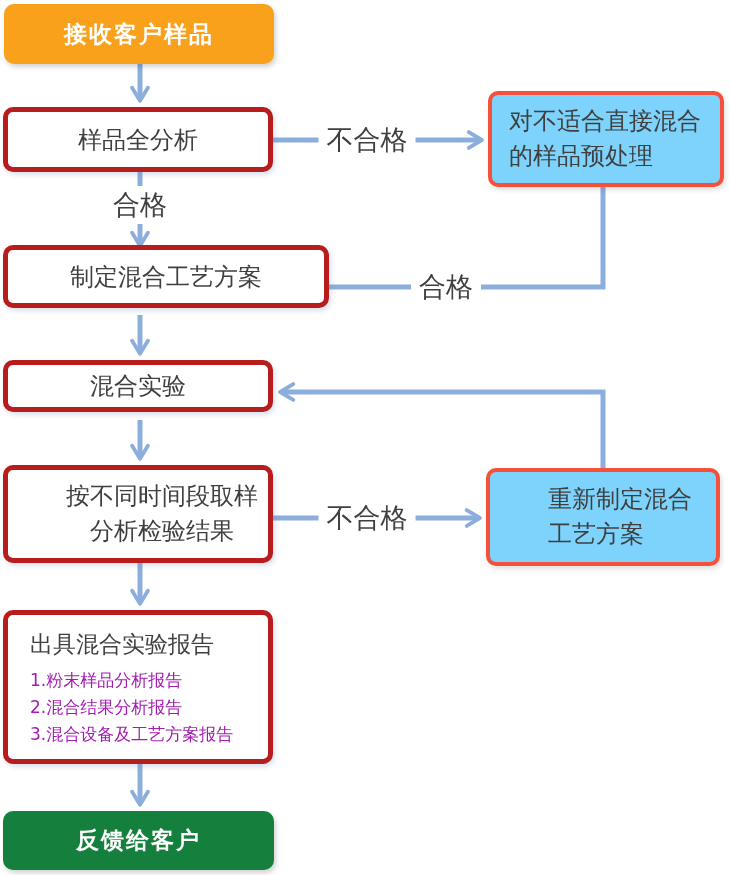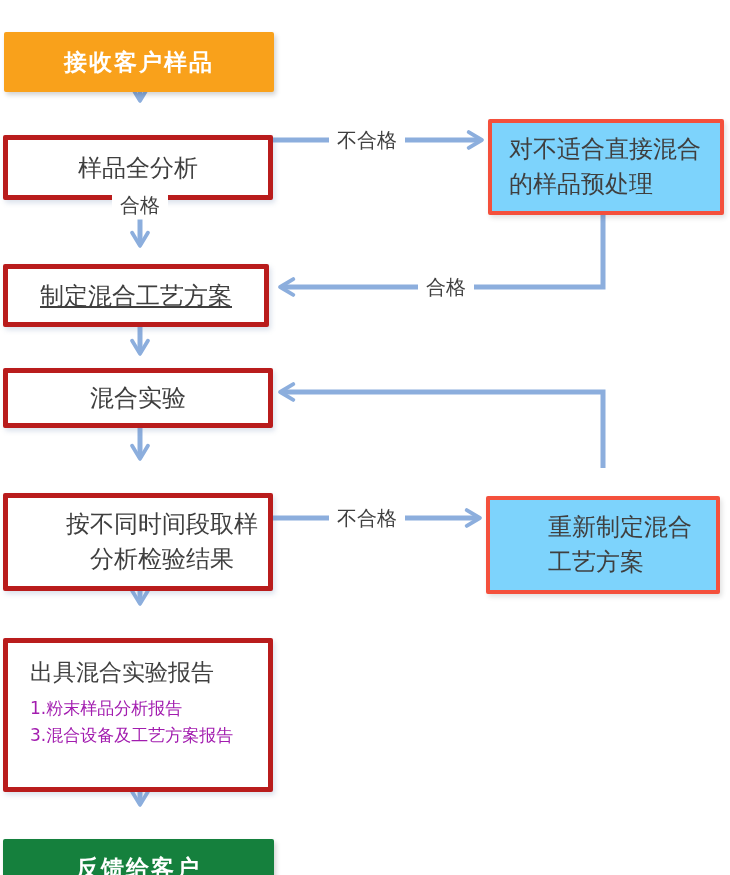--- a/index.html
+++ b/index.html
@@ -21,22 +21,21 @@
     width: 730px; height: 875px;
     z-index: 1;
   }
   .node {
     position: absolute;
     box-sizing: border-box;
     display: flex;
     align-items: center;
     justify-content: center;
     z-index: 2;
-    border-radius: 2px;
-    margin-top: 28px;
+    border-radius: 10px;
   }
   .node .node-label {
     white-space: pre-line;
     text-align: center;
   }
   .node-solid {
     color: #ffffff;
     font-weight: bold;
     font-size: 23px;
     letter-spacing: 2px;
@@ -64,22 +63,22 @@
   .align-left {
     justify-content: flex-start;
   }
   .align-left .node-label {
     text-align: left;
   }
   
   #node-receive      { left: 4px;   top: 4px;   width: 270px; height: 60px; }
   #node-analysis     { left: 3px;   top: 107px; width: 270px; height: 65px; }
   #node-pretreat     { left: 488px; top: 91px;  width: 236px; height: 96px; padding-left: 17px; }
-  #node-plan         { left: 3px;   top: 236px; width: 266px; height: 63px; text-decoration: underline; }
-  #node-experiment   { left: 3px;   top: 340px; width: 270px; height: 60px; }
+  #node-plan         { left: 3px;   top: 245px; width: 326px; height: 63px; }
+  #node-experiment   { left: 3px;   top: 360px; width: 270px; height: 52px; }
   #node-sampling     { left: 3px;   top: 465px; width: 270px; height: 98px; padding-left: 48px; }
   #node-replan       { left: 486px; top: 468px; width: 234px; height: 98px; padding-left: 58px; }
   #node-report       { left: 3px;   top: 610px; width: 270px; height: 154px; }
   #node-feedback     { left: 3px;   top: 811px; width: 271px; height: 59px; }
 
   
   .report-body {
     width: 100%;
     height: 100%;
     box-sizing: border-box;
@@ -102,21 +101,21 @@
     font-size: 17px;
     color: #a21caf;
     line-height: 27px;
   }
   
   .edge-label {
     position: absolute;
     transform: translate(-50%, -50%);
     background: #ffffff;
     color: #3F3F3F;
-    font-size: 20px;
+    font-size: 27px;
     padding: 1px 8px;
     z-index: 3;
     white-space: nowrap;
   }
   #edge-label-fail-1 { left: 367px; top: 140px; }
   #edge-label-pass-1 { left: 140px; top: 205px; }
   #edge-label-pass-2 { left: 446px; top: 287px; }
   #edge-label-fail-2 { left: 367px; top: 518px; }
 </style>
 </head>
@@ -173,20 +172,21 @@
   <div class="node node-outline-red node-multiline align-left" id="node-replan">
     <span class="node-label">重新制定混合
 工艺方案</span>
   </div>
 
   <div class="node node-outline-blue" id="node-report">
     <div class="report-body">
       <div class="report-title">出具混合实验报告</div>
       <ul class="report-items">
         <li>1.粉末样品分析报告</li>
+        <li>2.混合结果分析报告</li>
         <li>3.混合设备及工艺方案报告</li>
       </ul>
     </div>
   </div>
 
   <div class="node node-solid node-cyan" id="node-feedback">
     <span class="node-label">反馈给客户</span>
   </div>
 
   <div class="edge-label" id="edge-label-fail-1">不合格</div>

